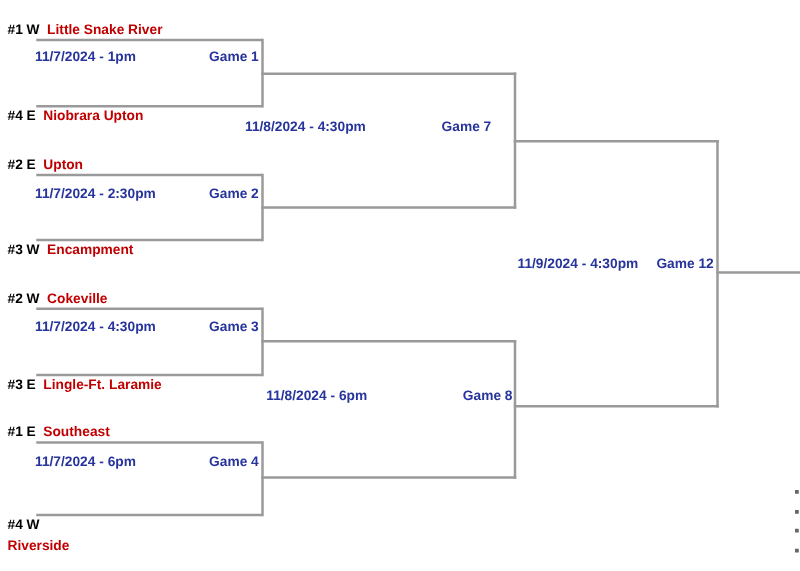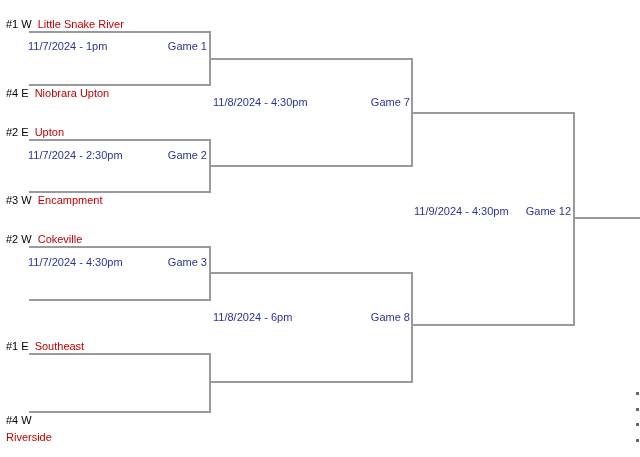--- a/index.html
+++ b/index.html
@@ -16,32 +16,32 @@
     background: #9a9a9a;
   }
   .hline { height: 2px; }
   .vline { width: 2px; }
   .team-row {
     position: absolute;
     left: 6px;
     display: flex;
     gap: 6px;
     font-size: 11px;
-    font-weight: normal;
+    font-weight: bold;
     white-space: nowrap;
     line-height: 11px;
   }
   .seed { color: #000000; }
   .team { color: #c00000; }
   .game-row {
     position: absolute;
     display: flex;
     justify-content: space-between;
     font-size: 11px;
-    font-weight: normal;
+    font-weight: bold;
     color: #27349b;
     white-space: nowrap;
     line-height: 11px;
   }
   .edge-artifact {
     position: absolute;
     width: 3px;
     height: 3px;
     background: #666666;
   }
@@ -79,44 +79,52 @@
   </div>
   <div class="vline" style="left:209px; top:139px; height:54px;"></div>
   <div class="hline" style="left:29px; top:191px; width:181px;"></div>
   <div class="team-row" style="top:195px;">
     <span class="seed">#3 W</span>
     <span class="team">Encampment</span>
   </div>
   <div class="hline" style="left:209px; top:165px; width:204px;"></div>
 
   <div class="vline" style="left:411px; top:58px; height:109px;"></div>
-  <div class="game-row" style="left:213px; top:97px; width:197px;">
+  <div class="game-row" style="left:196px; top:97px; width:197px;">
     <span>11/8/2024 - 4:30pm</span>
     <span>Game 7</span>
   </div>
   <div class="hline" style="left:411px; top:112px; width:164px;"></div>
 
   <div class="team-row" style="top:234px;">
     <span class="seed">#2 W</span>
     <span class="team">Cokeville</span>
   </div>
   <div class="hline" style="left:29px; top:246px; width:181px;"></div>
   <div class="game-row" style="left:28px; top:257px; width:179px;text-align:right;">
     <span>11/7/2024 - 4:30pm</span>
     <span>Game 3</span>
   </div>
   <div class="vline" style="left:209px; top:246px; height:55px;"></div>
   <div class="hline" style="left:29px; top:299px; width:181px;"></div>
+  <div class="team-row" style="top:303px;">
+    <span class="seed">#3 E</span>
+    <span class="team">Lingle-Ft. Laramie</span>
+  </div>
   <div class="hline" style="left:209px; top:272px; width:204px;"></div>
 
   <div class="team-row" style="top:341px;">
     <span class="seed">#1 E</span>
     <span class="team">Southeast</span>
   </div>
   <div class="hline" style="left:29px; top:353px; width:181px;"></div>
+  <div class="game-row" style="left:28px; top:365px; width:179px;">
+    <span>11/7/2024 - 6pm</span>
+    <span>Game 4</span>
+  </div>
   <div class="vline" style="left:209px; top:353px; height:60px;"></div>
   <div class="hline" style="left:29px; top:411px; width:181px;"></div>
   <div class="team-row" style="top:415px;flex-direction:column;">
     <span class="seed">#4 W</span>
     <span class="team">Riverside</span>
   </div>
   <div class="hline" style="left:209px; top:381px; width:204px;"></div>
 
   <div class="vline" style="left:411px; top:272px; height:111px;"></div>
   <div class="game-row" style="left:213px; top:312px; width:197px;">

